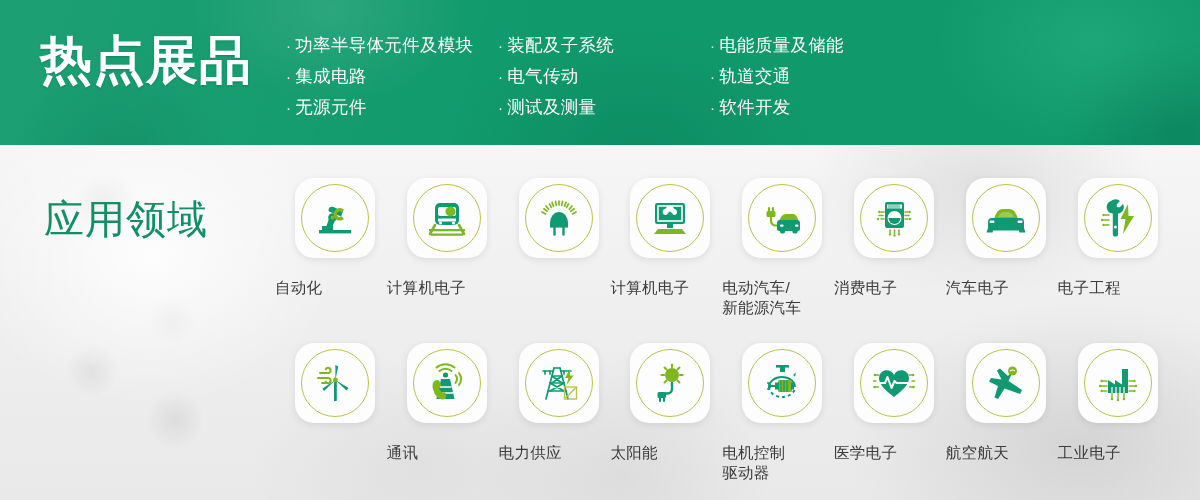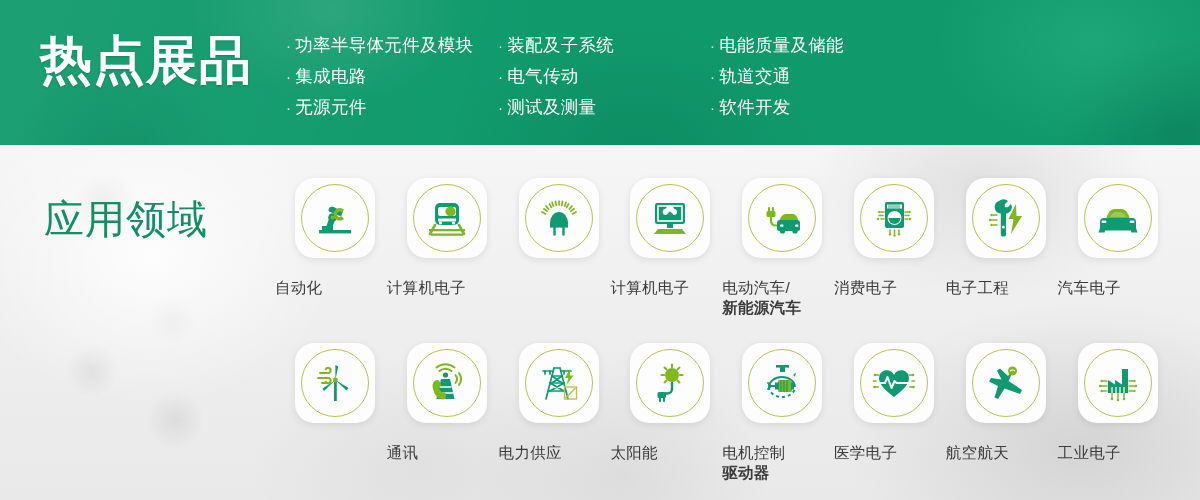--- a/index.html
+++ b/index.html
@@ -92,21 +92,21 @@
     width:66px;height:66px;border-radius:50%;
     border:1.2px solid #b9c24e;
     display:flex;align-items:center;justify-content:center;
   }
   .ring svg{display:block;}
   .label{
     margin-top:20px;width:120px;margin-left:-20px;
     text-align:left;color:#3b3b3b;
     font-size:15.5px;line-height:20px;letter-spacing:.3px;
   }
-  .label .l2{display:block;font-weight:bold;}
+  .label .l2{display:block;}
 </style>
 </head>
 <body>
 
 <div class="page">
 
   <div class="banner">
     <div class="banner-tex"></div>
 
     <div class="banner-title">热点展品</div>
@@ -277,53 +277,53 @@
         </div>
         <div class="label">
           <span>消费电子</span>
         </div>
       </div>
 
       <div class="cell">
         <div class="tile">
           <div class="ring">
             <svg width="44" height="44" viewBox="0 0 44 44">
+              <path d="M10 23 q3 -10 8 -10 h8 q5 0 8 10 Z" fill="#7fb81e"></path>
+              <path d="M4 26 q0 -4 4 -4 h28 q4 0 4 4 v6 q0 2.5 -2.5 2.5 h-31 q-2.5 0 -2.5 -2.5 Z" fill="#0f9a72"></path>
+              <path d="M4 32 l-1.5 4.5 h6 L10 32 Z" fill="#0f9a72"></path>
+              <path d="M40 32 l1.5 4.5 h-6 L34 32 Z" fill="#0f9a72"></path>
+              <rect x="5.5" y="24.5" width="5" height="2.6" rx="1.3" fill="#fdfdfd"></rect>
+              <rect x="33.5" y="24.5" width="5" height="2.6" rx="1.3" fill="#fdfdfd"></rect>
+              <path d="M14 21 q3 -5 6 -5 h4 q3 0 6 5 Z" fill="#fdfdfd" opacity=".25"></path>
+            </svg>
+          </div>
+        </div>
+        <div class="label">
+          <span>汽车电子</span>
+        </div>
+      </div>
+
+      <div class="cell">
+        <div class="tile">
+          <div class="ring">
+            <svg width="44" height="44" viewBox="0 0 44 44">
               <path d="M15 5 a6.5 6.5 0 0 1 9 0 l-3.2 3.2 l0 3 l3 0 L27 8 a6.5 6.5 0 0 1 -5 9.6 V38 a2.6 2.6 0 0 1 -5.2 0 V17.6 A6.5 6.5 0 0 1 15 5 Z" fill="#0f9a72"></path>
               <circle cx="19.4" cy="31" r="1.5" fill="#fdfdfd"></circle>
               <path d="M32 8 L24.5 23 h5 L27 38 L38 20 h-5.5 Z" fill="#7fb81e"></path>
               <g stroke="#7fb81e" stroke-width="1.4" fill="none" stroke-linecap="round">
                 <path d="M13 19 h-4 M13 24 h-5.5 M13 29 h-4"></path>
                 <circle cx="7.6" cy="19" r="1.2" fill="#7fb81e" stroke="none"></circle>
                 <circle cx="6.1" cy="24" r="1.2" fill="#7fb81e" stroke="none"></circle>
                 <circle cx="7.6" cy="29" r="1.2" fill="#7fb81e" stroke="none"></circle>
               </g>
             </svg>
           </div>
         </div>
         <div class="label">
           <span>电子工程</span>
-        </div>
-      </div>
-
-      <div class="cell">
-        <div class="tile">
-          <div class="ring">
-            <svg width="44" height="44" viewBox="0 0 44 44">
-              <path d="M10 23 q3 -10 8 -10 h8 q5 0 8 10 Z" fill="#7fb81e"></path>
-              <path d="M4 26 q0 -4 4 -4 h28 q4 0 4 4 v6 q0 2.5 -2.5 2.5 h-31 q-2.5 0 -2.5 -2.5 Z" fill="#0f9a72"></path>
-              <path d="M4 32 l-1.5 4.5 h6 L10 32 Z" fill="#0f9a72"></path>
-              <path d="M40 32 l1.5 4.5 h-6 L34 32 Z" fill="#0f9a72"></path>
-              <rect x="5.5" y="24.5" width="5" height="2.6" rx="1.3" fill="#fdfdfd"></rect>
-              <rect x="33.5" y="24.5" width="5" height="2.6" rx="1.3" fill="#fdfdfd"></rect>
-              <path d="M14 21 q3 -5 6 -5 h4 q3 0 6 5 Z" fill="#fdfdfd" opacity=".25"></path>
-            </svg>
-          </div>
-        </div>
-        <div class="label">
-          <span>汽车电子</span>
         </div>
       </div>
 
       <div class="cell">
         <div class="tile">
           <div class="ring">
             <svg width="44" height="44" viewBox="0 0 44 44">
               <rect x="21" y="19" width="2.8" height="21" fill="#0f9a72"></rect>
               <path d="M22.4 19 L22.4 4 L25.2 5.5 Z" fill="#0f9a72"></path>
               <path d="M22.4 19 L35.5 27 L33.5 29.5 Z" fill="#0f9a72"></path>

